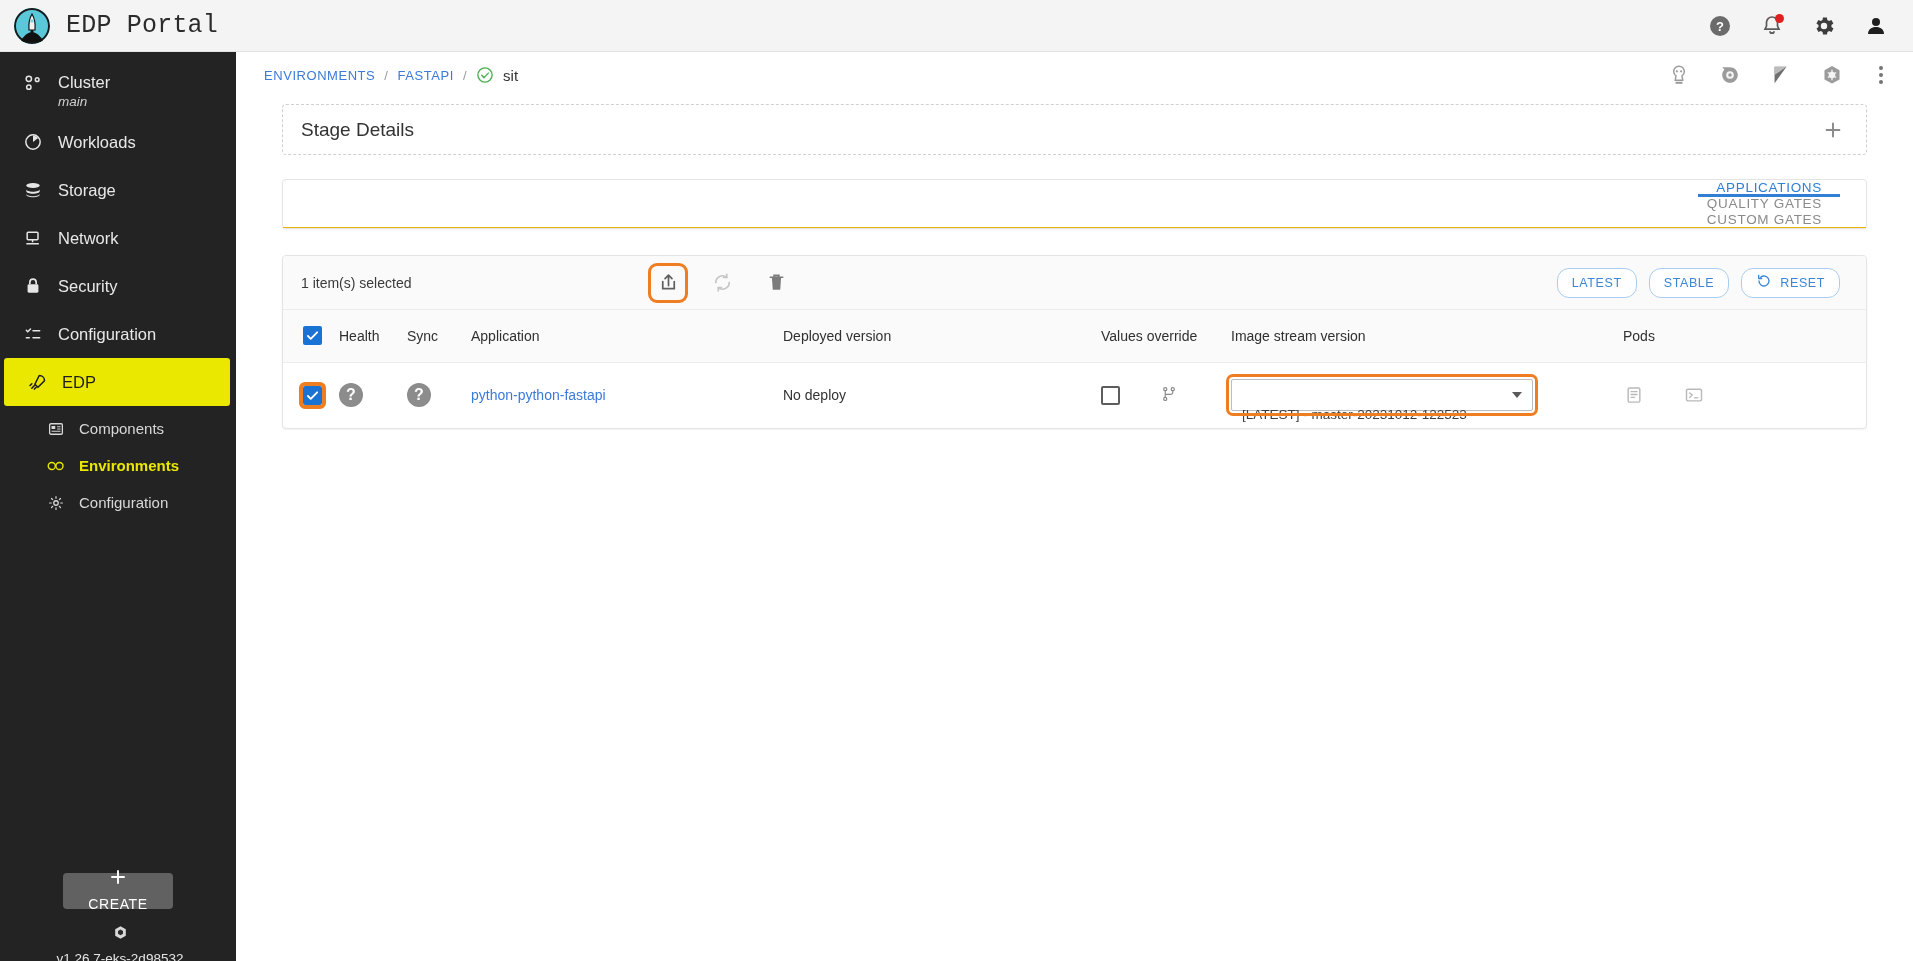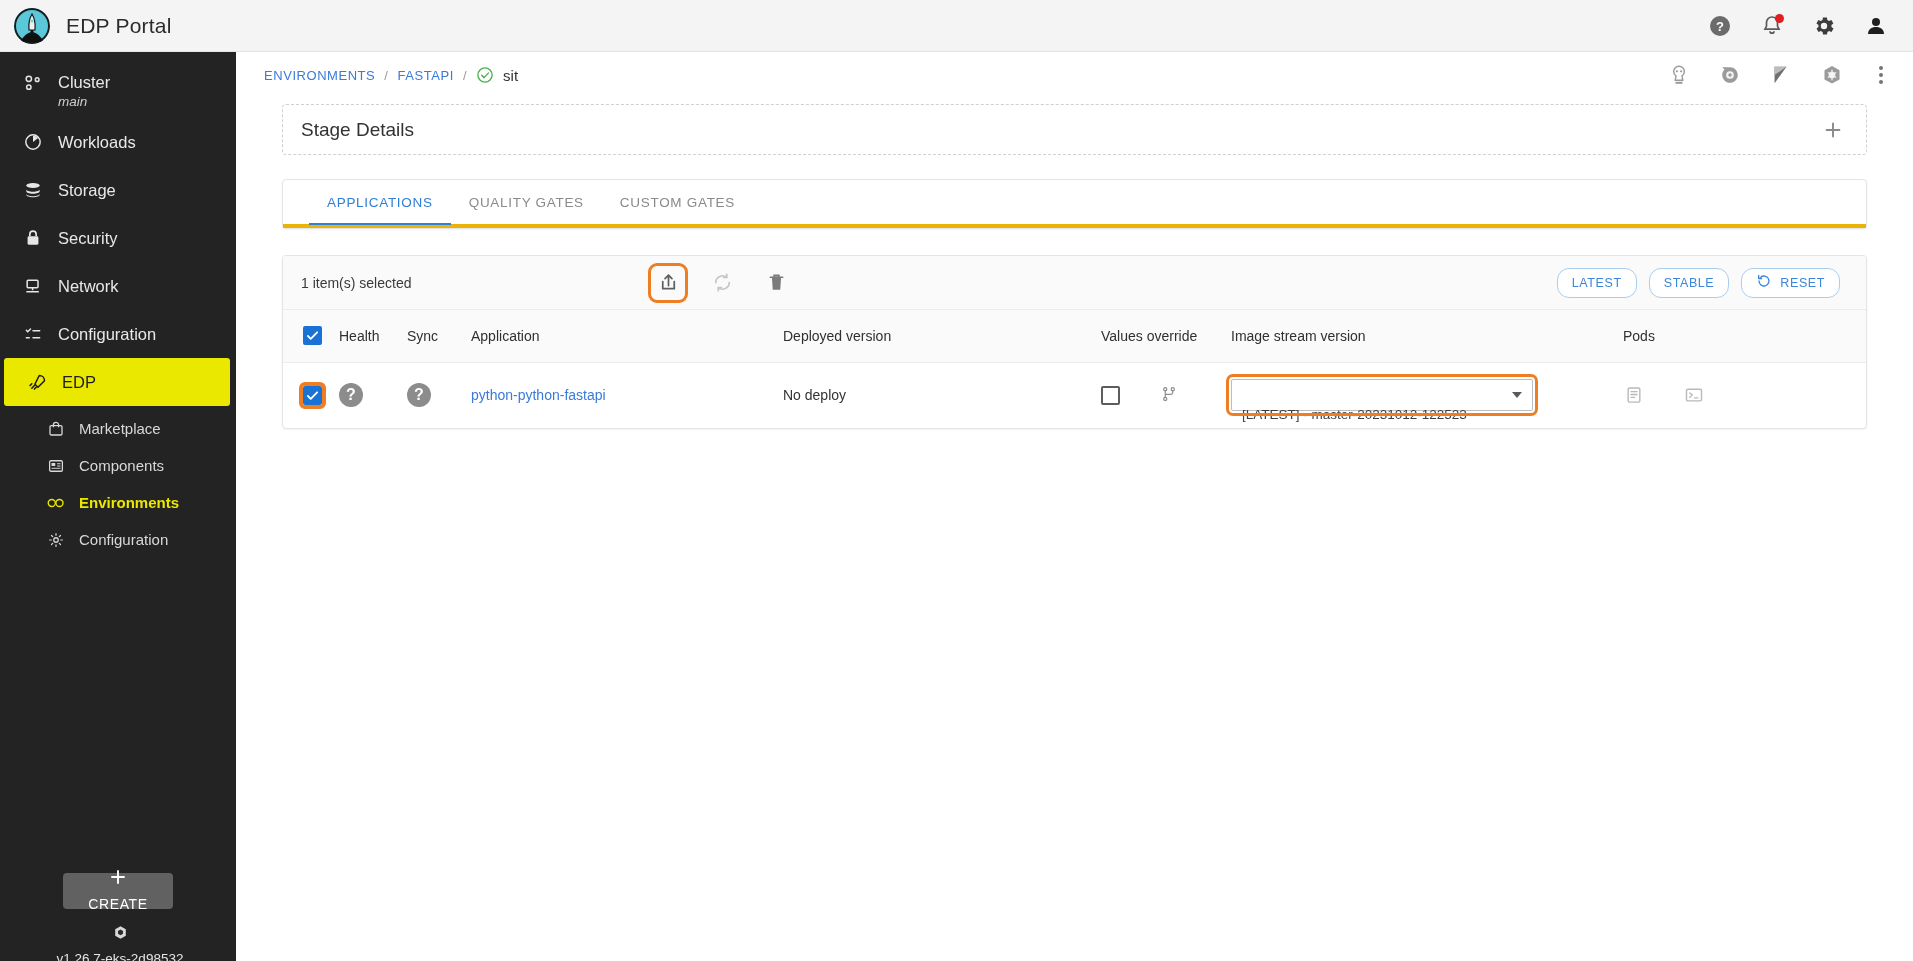--- a/index.html
+++ b/index.html
@@ -20,21 +20,21 @@
     border-bottom: 1px solid #e3e3e3;
   }
   .logo-wrap { display: flex; align-items: center; gap: 16px; }
   .logo-circle {
     width: 36px; height: 36px; border-radius: 50%;
     background: #5ac8d8;
     display: flex; align-items: center; justify-content: center;
     position: relative; overflow: hidden;
   }
   .logo-circle svg { display:block; }
-  .app-title { font-size: 21px; color: #2b2b2b; letter-spacing: .2px; }
+  .app-title { font-size: 25px; color: #2b2b2b; letter-spacing: .2px; font-family: Liberation Mono, monospace; }
   .topbar-spacer { flex: 1; }
   .topbar-icons { display: flex; align-items: center; gap: 26px; }
   .ticon { width: 26px; height: 26px; display:flex; align-items:center; justify-content:center; position: relative; cursor: pointer; }
   .bell-dot {
     position: absolute; top: 1px; right: 1px;
     width: 9px; height: 9px; border-radius: 50%;
     background: #e02020;
   }
 
   
@@ -114,21 +114,21 @@
     padding: 0 20px 0 18px; background: #fff;
   }
   .stage-title { font-size: 19px; color: #333; }
   .stage-spacer { flex: 1; }
   .plus-ic { width: 26px; height: 26px; display:flex; align-items:center; justify-content:center; cursor:pointer; }
 
   .card {
     margin-top: 24px; border: 1px solid #e4e4e4; border-radius: 4px;
     background: #fff; box-shadow: 0 1px 2px rgba(0,0,0,.05);
   }
-  .tabs { display: flex; align-items: flex-end; height: 48px; border-bottom: 4px solid #eab308; padding: 0 26px; }
+  .tabs { display: flex; align-items: flex-end; height: 48px; border-bottom: 1px solid #eab308; padding: 0 26px; flex-direction: column; }
   .tab {
     font-size: 13.5px; letter-spacing: .7px; color: #8a8a8a;
     padding: 0 18px; height: 100%; display: flex; align-items: center;
     cursor: pointer; position: relative;
   }
   .tab.active { color: #2f7fd4; }
   .tab.active::after {
     content: ""; position: absolute; left: 0; right: 0; bottom: -1px;
     height: 2.5px; background: #2f7fd4;
   }
@@ -278,35 +278,35 @@
                 <path d="M4 11c0 1.7 3.6 3 8 3s8-1.3 8-3v2.4c0 1.7-3.6 3-8 3s-8-1.3-8-3z" fill="#e6e6e6"></path>
                 <path d="M4 16.4c0 1.7 3.6 3 8 3s8-1.3 8-3v1.2c0 1.7-3.6 3-8 3s-8-1.3-8-3z" fill="#e6e6e6"></path>
               </svg>
           </span>
           <span>Storage</span>
         </div>
 
         <div class="nav-item">
           <span class="ic">
             <svg width="20" height="20" viewBox="0 0 24 24">
+                <rect x="5" y="5" width="13" height="9" rx="1.2" fill="none" stroke="#e6e6e6" stroke-width="1.8"></rect>
+                <path d="M11.5 14v3M4 19h15" stroke="#e6e6e6" stroke-width="1.8" fill="none"></path>
+              </svg>
+          </span>
+          <span>Network</span>
+        </div>
+
+        <div class="nav-item">
+          <span class="ic">
+            <svg width="20" height="20" viewBox="0 0 24 24">
                 <rect x="5.5" y="10" width="13" height="10" rx="1.6" fill="#e6e6e6"></rect>
                 <path d="M8.2 10V7.6a3.8 3.8 0 0 1 7.6 0V10" fill="none" stroke="#e6e6e6" stroke-width="2"></path>
               </svg>
           </span>
           <span>Security</span>
-        </div>
-
-        <div class="nav-item">
-          <span class="ic">
-            <svg width="20" height="20" viewBox="0 0 24 24">
-                <rect x="5" y="5" width="13" height="9" rx="1.2" fill="none" stroke="#e6e6e6" stroke-width="1.8"></rect>
-                <path d="M11.5 14v3M4 19h15" stroke="#e6e6e6" stroke-width="1.8" fill="none"></path>
-              </svg>
-          </span>
-          <span>Network</span>
         </div>
 
         <div class="nav-item">
           <span class="ic">
             <svg width="20" height="20" viewBox="0 0 24 24">
                 <path d="M4 7.5l1.7 1.8L9 6M12 8h8M4 16.5h3.5M12 16.5h8" fill="none" stroke="#e6e6e6" stroke-width="1.8" stroke-linecap="round"></path>
               </svg>
           </span>
           <span>Configuration</span>
         </div>
@@ -315,29 +315,20 @@
           <span class="ic">
             <svg width="21" height="21" viewBox="0 0 24 24">
                 <path d="M14 4c3.5 0 6 2.5 6 6l-7.5 7.5-3.5-3.5z" fill="none" stroke="#1d1d1d" stroke-width="1.8" stroke-linejoin="round"></path>
                 <path d="M8.5 15.5l-3 3M5.5 13.5l-2 2M10.5 17.5l-2 2" stroke="#1d1d1d" stroke-width="1.8" stroke-linecap="round"></path>
               </svg>
           </span>
           <span>EDP</span>
         </div>
 
         <div class="subnav">
-          <div class="subnav-item">
-            <span class="ic">
-              <svg width="18" height="18" viewBox="0 0 24 24">
-                  <rect x="4" y="7.5" width="16" height="12.5" rx="1.6" fill="none" stroke="#d8d8d8" stroke-width="1.7"></rect>
-                  <path d="M8.5 9.5V6.6a3.5 3.5 0 0 1 7 0V9.5" fill="none" stroke="#d8d8d8" stroke-width="1.7"></path>
-                </svg>
-            </span>
-            <span>Marketplace</span>
-          </div>
           <div class="subnav-item">
             <span class="ic">
               <svg width="18" height="18" viewBox="0 0 24 24">
                   <rect x="3.5" y="5" width="17" height="14" rx="1.6" fill="none" stroke="#d8d8d8" stroke-width="1.7"></rect>
                   <rect x="6" y="8" width="5" height="4" fill="#d8d8d8"></rect>
                   <path d="M13.5 9h4.5M13.5 12h4.5M6 15h12" stroke="#d8d8d8" stroke-width="1.4"></path>
                 </svg>
             </span>
             <span>Components</span>
           </div>

